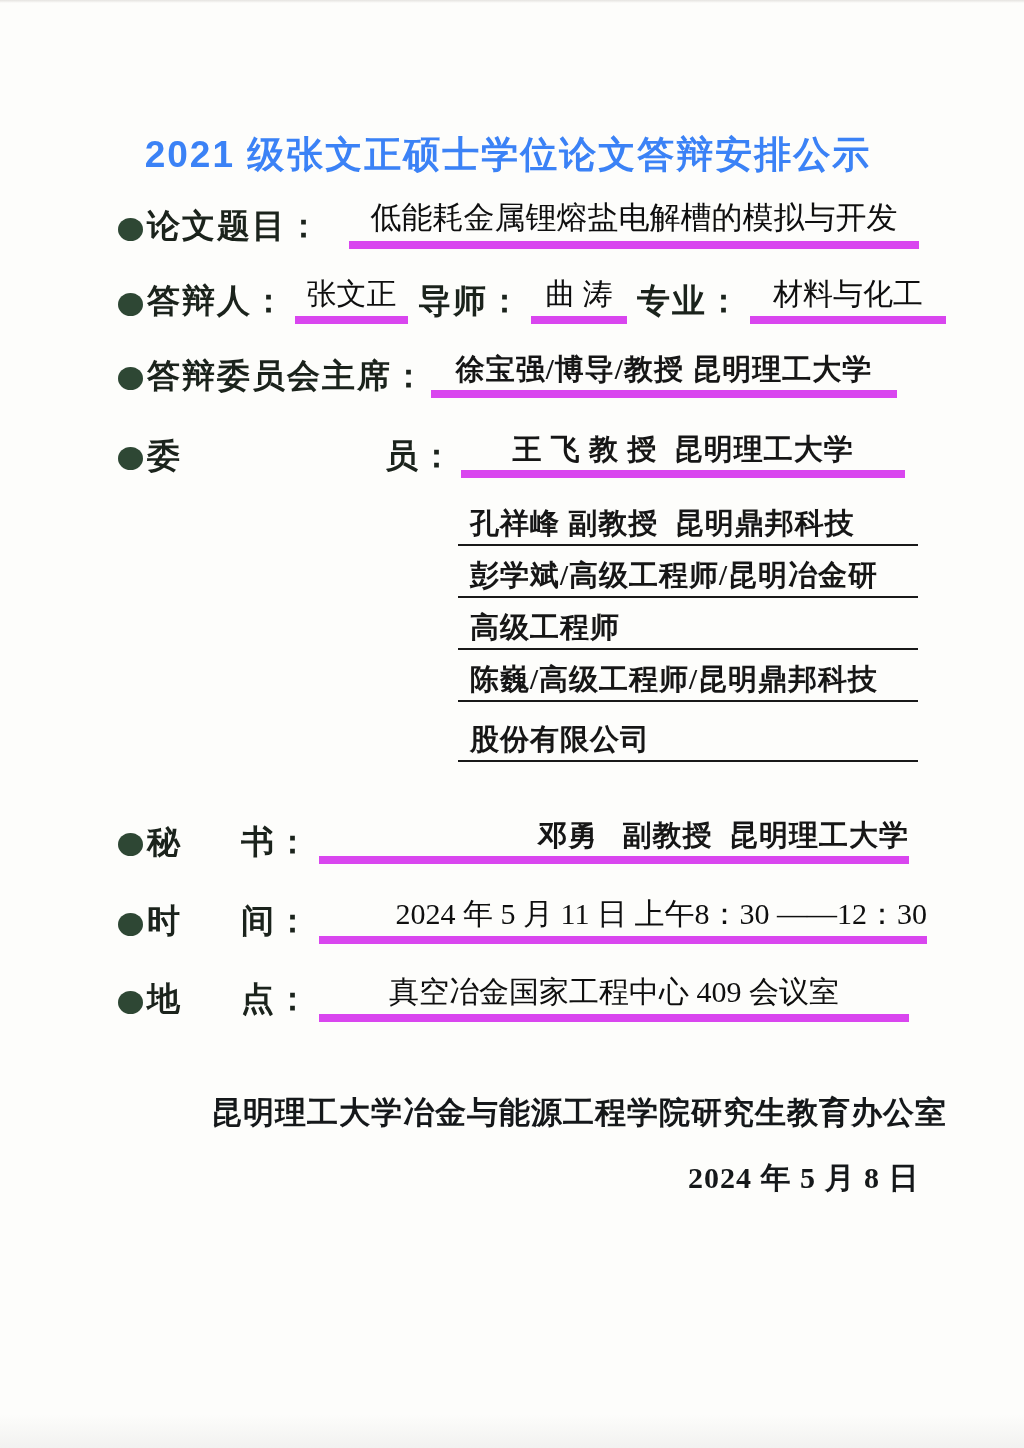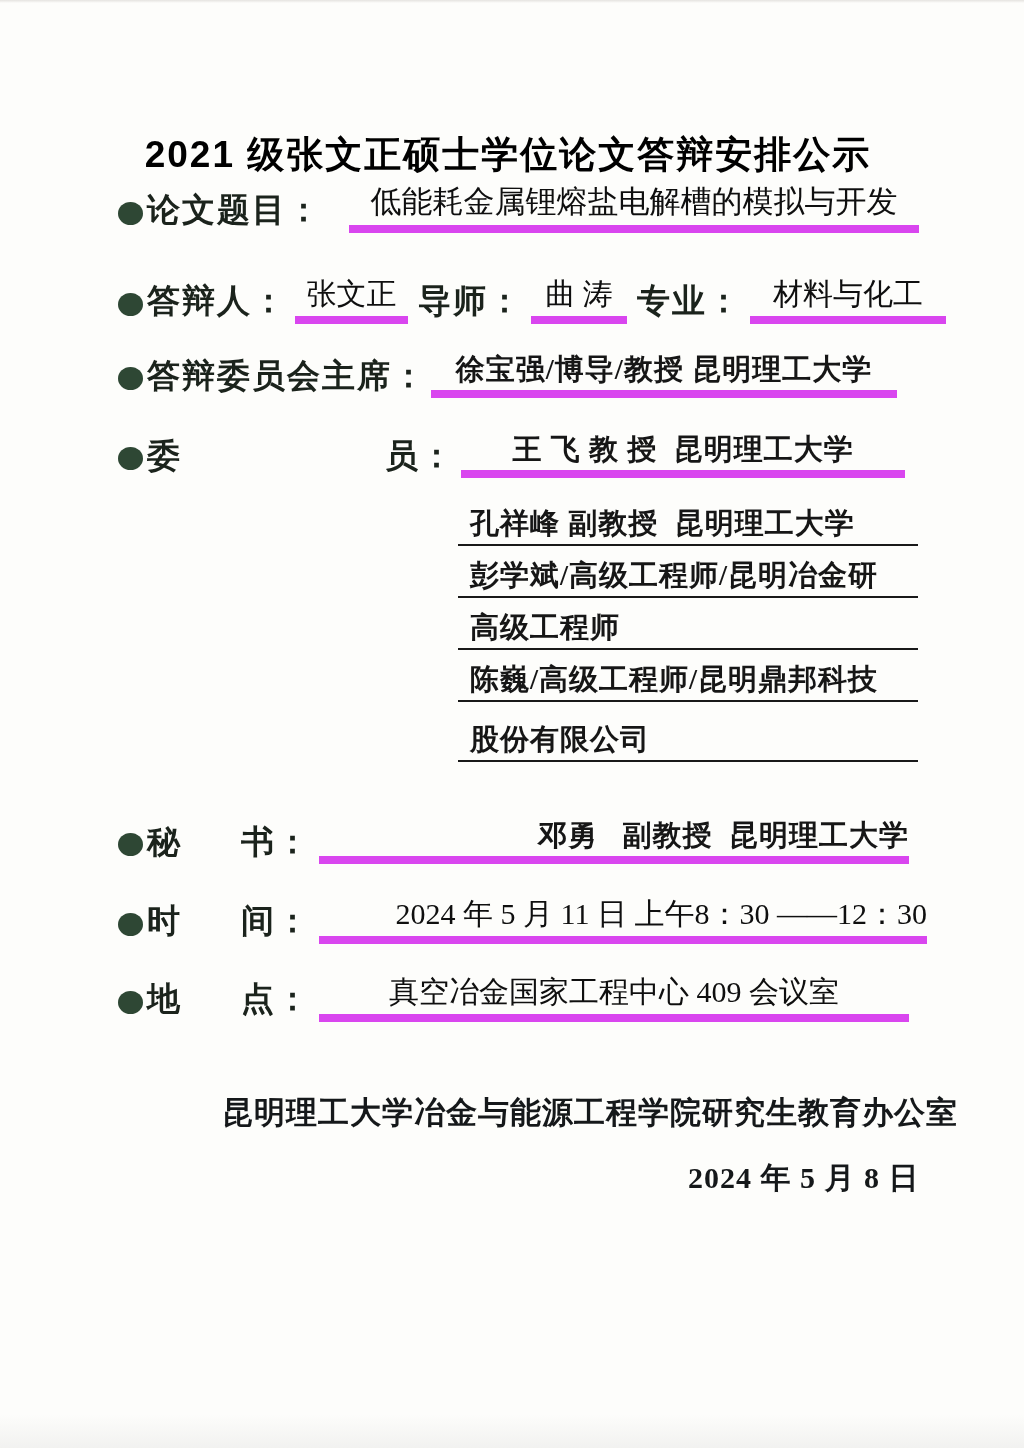--- a/index.html
+++ b/index.html
@@ -17,21 +17,21 @@
     background:linear-gradient(to bottom, rgba(120,110,100,0.18), rgba(0,0,0,0));
   }
   .page::after{ 
     content:"";position:absolute;left:0;bottom:0;width:100%;height:34px;
     background:linear-gradient(to bottom, rgba(0,0,0,0), rgba(90,90,95,0.07));
   }
   .title{
     position:absolute;top:130px;left:0;right:8px;
     text-align:center;
     font-family:"Liberation Sans", sans-serif;
-    font-size:37px;font-weight:700;color:#000000;
+    font-size:37px;font-weight:700;color:#3b82f6;
     letter-spacing:2px;
   }
   .frow{
     position:absolute;left:118px;
     display:flex;align-items:flex-end;
   }
   .bullet{
     display:inline-block;width:25px;height:23px;border-radius:50%;
     background:#2e4734;margin:0 4px 8px 0;flex:0 0 auto;
   }
@@ -54,36 +54,36 @@
   .v-song{font-size:30px;color:#0f0f0f;}
   .v-kai{font-size:29px;font-weight:700;color:#161616;letter-spacing:1px;}
   .member-line{
     position:absolute;left:458px;width:448px;
     border-bottom:2px solid #191919;
     font-size:29px;font-weight:700;color:#161616;
     letter-spacing:1px;white-space:pre;
     line-height:1.45;text-align:left;
   }
   .footer-office{
-    position:absolute;left:222px;top:1092px;
+    position:absolute;left:211px;top:1092px;
     font-size:31px;font-weight:700;color:#15181a;letter-spacing:1px;
   }
   .footer-date{
     position:absolute;left:688px;top:1158px;
     font-size:30px;font-weight:700;color:#15181a;letter-spacing:1px;
   }
 </style>
 </head>
 <body>
 
 <div class="page">
 
   <div class="title">2021 级张文正硕士学位论文答辩安排公示</div>
 
-  <div class="frow" style="top:180px;">
+  <div class="frow" style="top:196px;">
     <span class="bullet"></span>
     <span class="lbl" style="width:196px;">论文题目：</span>
     <span class="uline v-song" style="width:570px;margin-left:6px;font-size:31px;">低能耗金属锂熔盐电解槽的模拟与开发</span>
   </div>
 
   <div class="frow" style="top:348px;">
     <span class="bullet"></span>
     <span class="lbl">答辩委员会主席：</span>
     <span class="uline v-kai" style="width:466px;margin-left:4px;">徐宝强/博导/教授 昆明理工大学</span>
   </div>
@@ -100,21 +100,21 @@
 
   <div class="frow" style="top:428px;">
     <span class="bullet"></span>
     <span class="lbl lbl-split" style="width:308px;">
       <span>委</span>
       <span>员：</span>
     </span>
     <span class="uline v-kai" style="width:444px;margin-left:6px;">王 飞 教 授  昆明理工大学</span>
   </div>
 
-  <div class="member-line" style="top:502px;padding-left:12px;">孔祥峰 副教授  昆明理工大学</div>
+  <div class="member-line" style="top:502px;padding-left:12px;">孔祥峰 副教授  昆明鼎邦科技</div>
   <div class="member-line" style="top:554px;padding-left:12px;">彭学斌/高级工程师/昆明冶金研</div>
   <div class="member-line" style="top:606px;padding-left:12px;">高级工程师</div>
   <div class="member-line" style="top:658px;padding-left:12px;">陈巍/高级工程师/昆明鼎邦科技</div>
   <div class="member-line" style="top:710px;padding-left:12px;margin-top:8px;">股份有限公司</div>
 
   <div class="frow" style="top:814px;">
     <span class="bullet"></span>
     <span class="lbl lbl-split" style="width:164px;">
       <span>秘</span>
       <span>书：</span>

